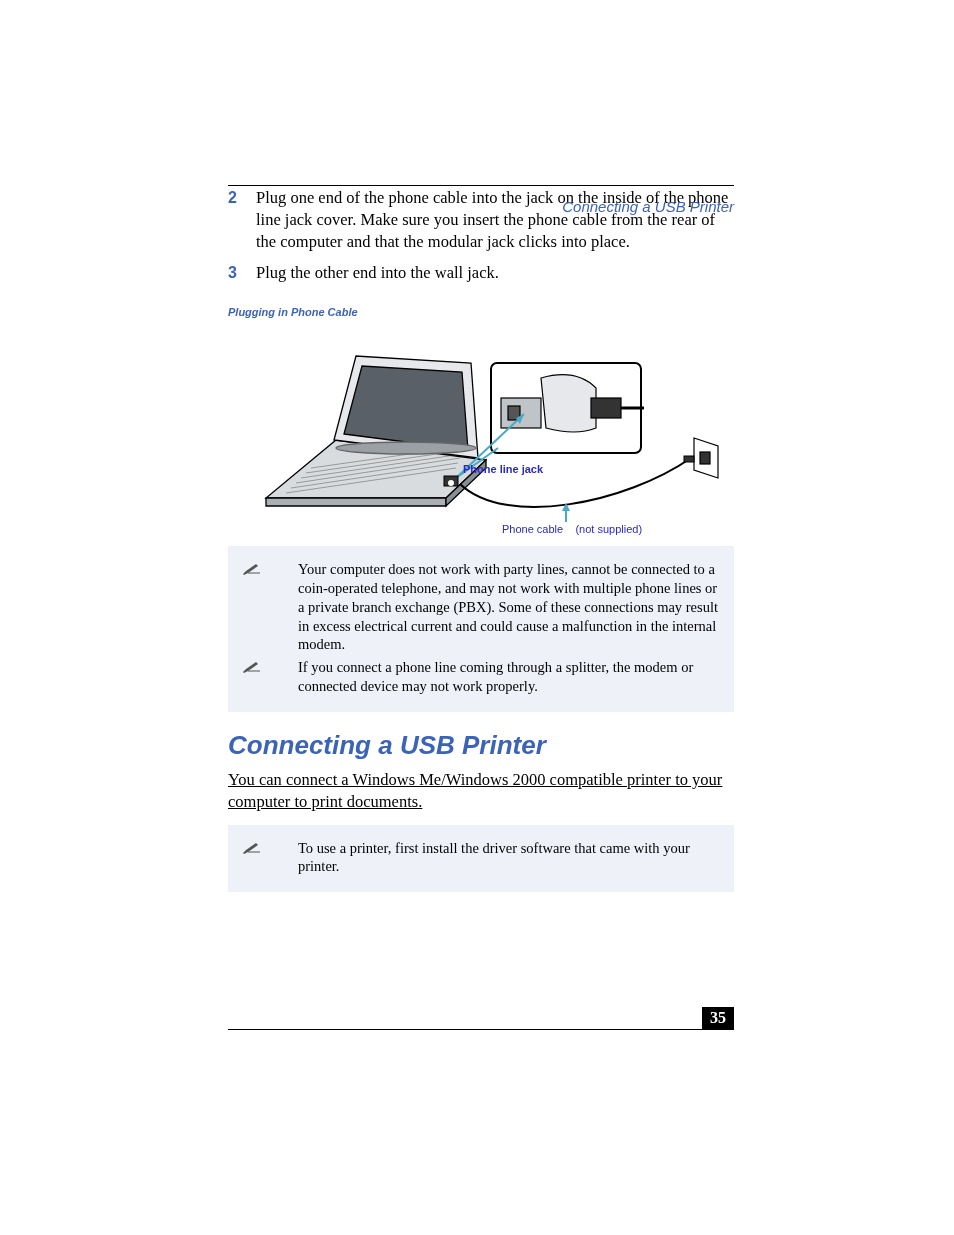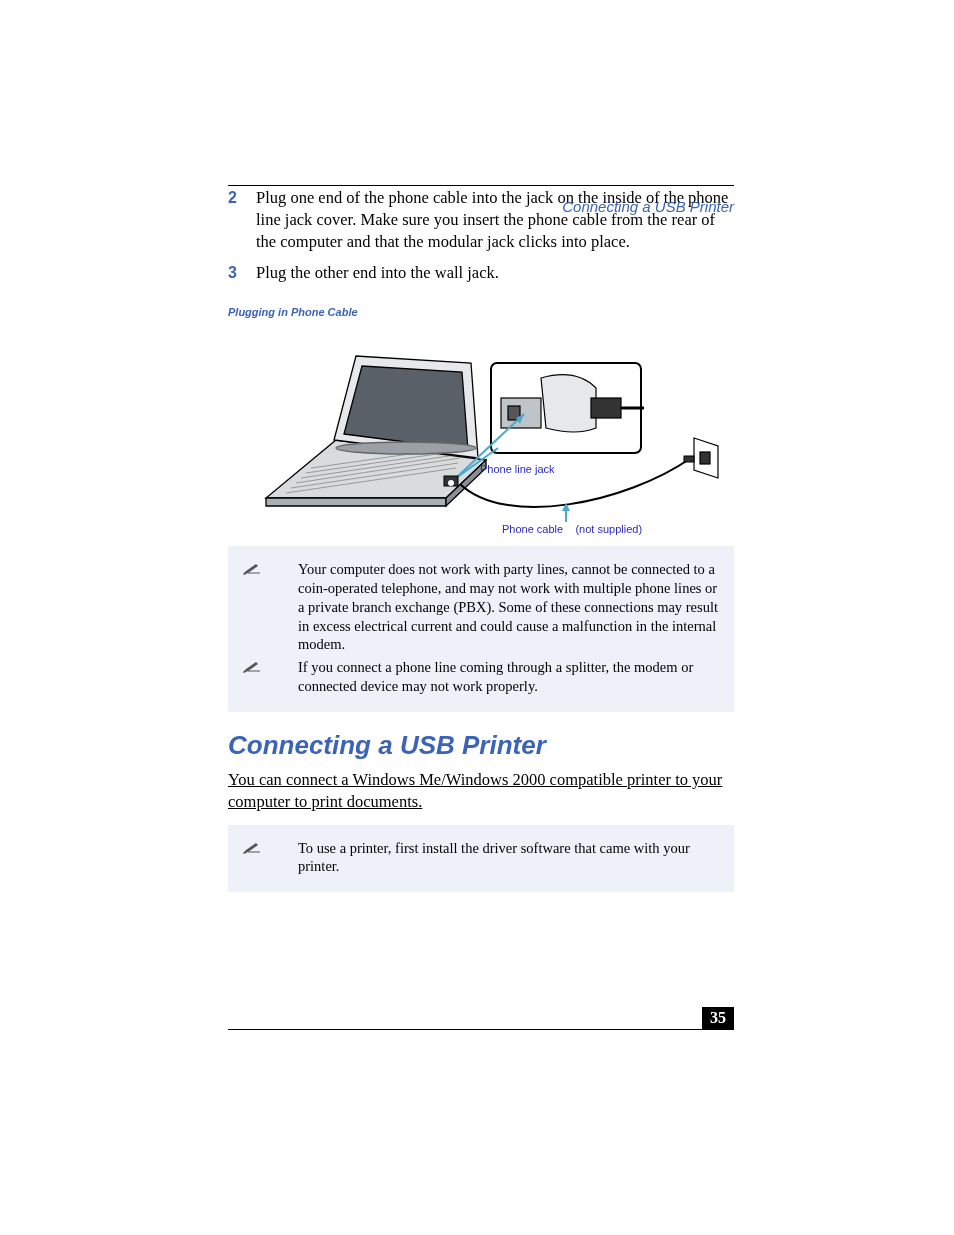--- a/index.html
+++ b/index.html
@@ -203,21 +203,21 @@
 
         <g stroke="#000" stroke-width="1.2" fill="#fff">
           <polygon points="448,110 472,118 472,150 448,142"></polygon>
           <rect x="454" y="124" width="10" height="12" fill="#333"></rect>
         </g>
         <rect x="438" y="128" width="10" height="6" fill="#333" stroke="#000"></rect>
 
         <line x1="320" y1="178" x2="320" y2="194" stroke="#4aa8c8" stroke-width="2"></line>
         <polygon points="320,175 316,183 324,183" fill="#4aa8c8"></polygon>
       </svg>
-      <div class="fig-label" style="left:234px; top:135px;">Phone line jack</div>
+      <div class="fig-label" style="left:217px; top:135px;font-weight:bold;">Phone line jack</div>
       <div class="fig-label" style="left:256px; top:195px;">
         <span class="sup">Phone cable</span>
         &nbsp;&nbsp;
         <span class="sup">(not supplied)</span>
       </div>
     </div>
 
     <div class="note-box">
       <div class="note">
         <div class="pen">

